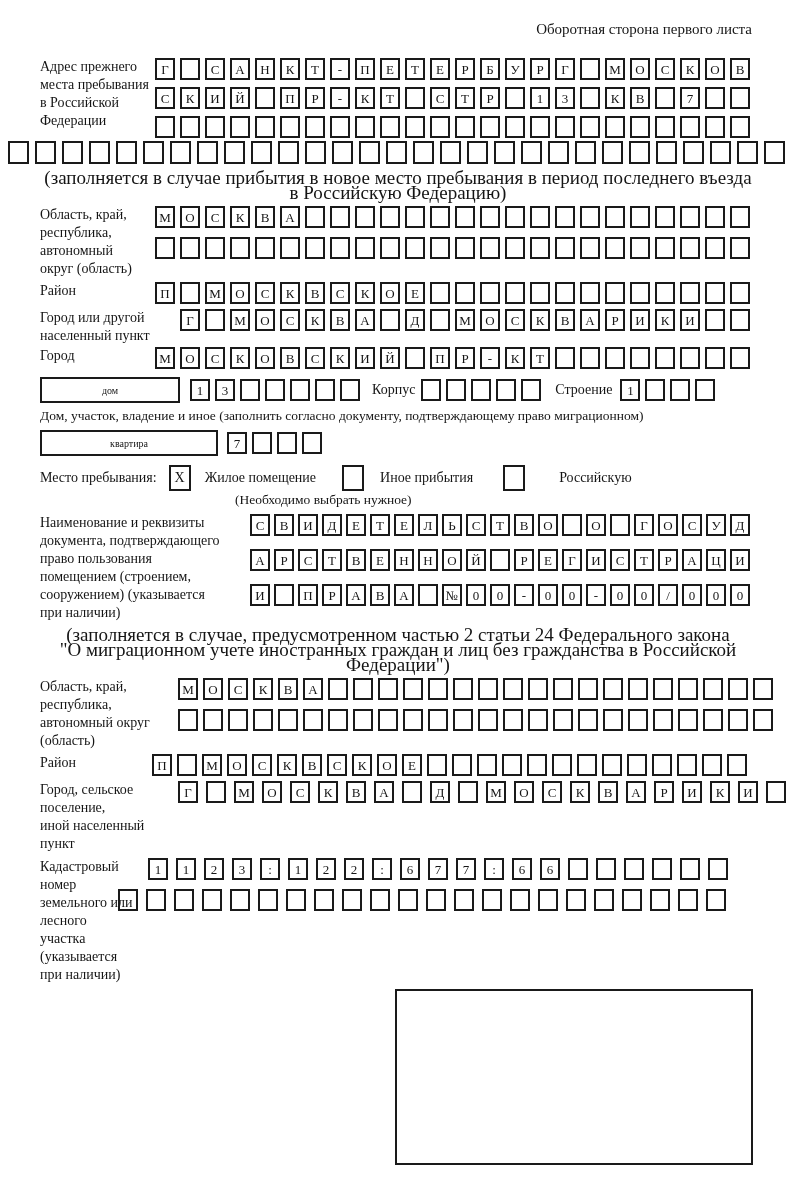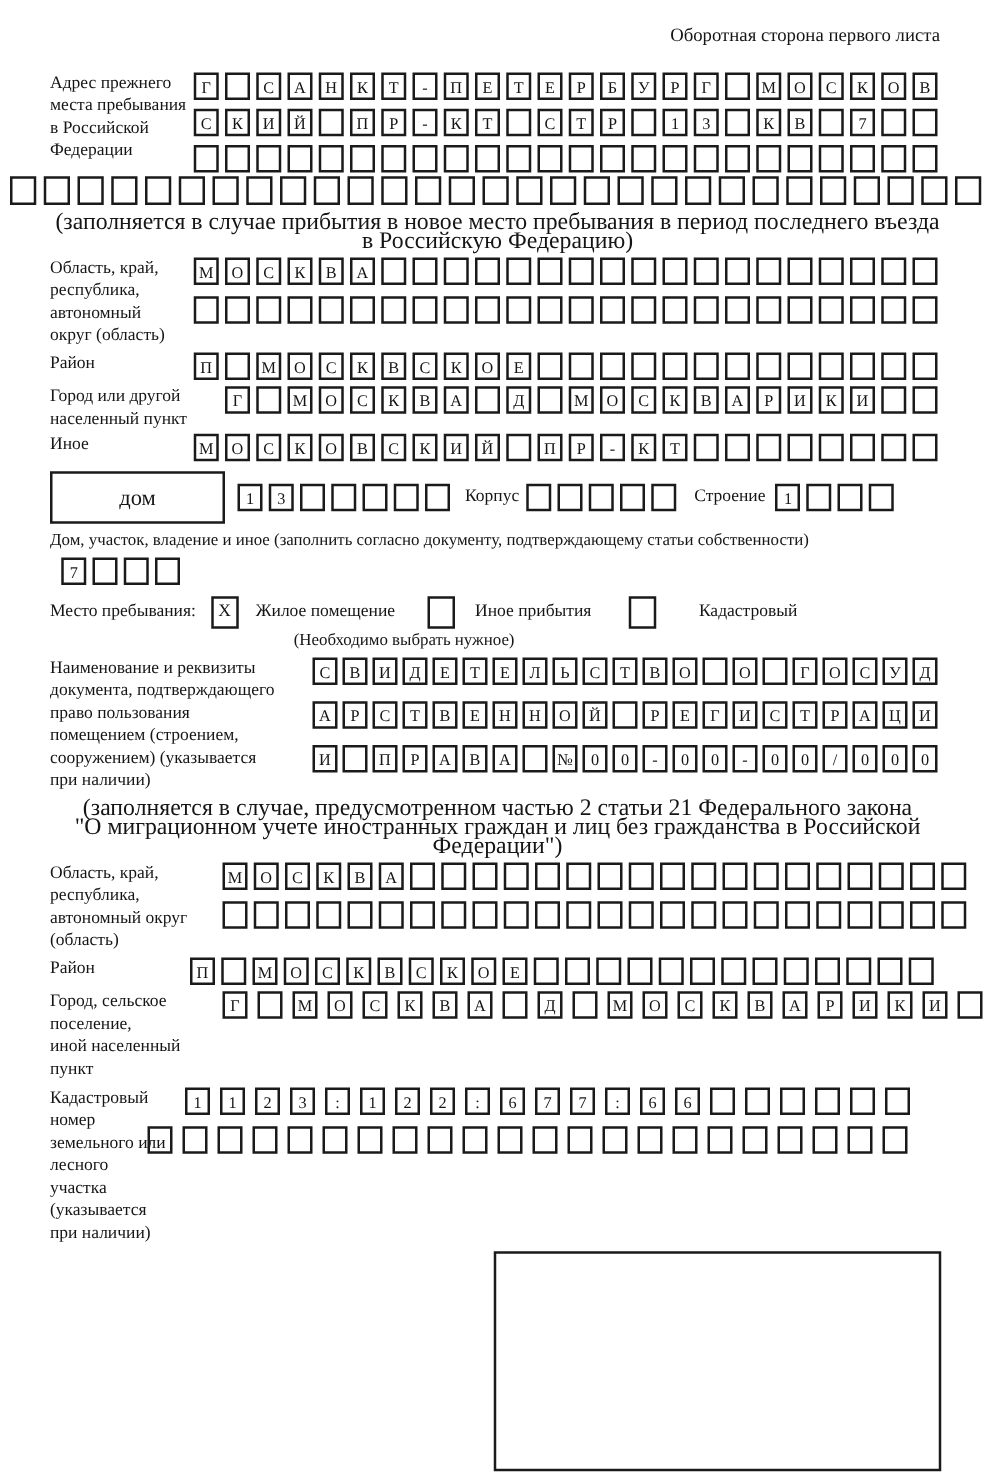--- a/index.html
+++ b/index.html
@@ -22,22 +22,22 @@
     display:flex; align-items:center; justify-content:center;
     font-size:13px; line-height:1;
   }
   .wide { column-gap:6px; margin-left:-32px; margin-top:3px; margin-bottom:0; }
   .wide .cell { width:21px; height:23px; }
   .g4 { column-gap:4px; }
   .g8 { column-gap:8px; }
   .note { font-size:19px; line-height:15px; text-align:center; }
   .sec-title { font-size:15px; font-weight:bold; text-align:center; line-height:18px; }
   .typebox {
-    border:2px solid #1a1a1a; height:42px; flex-shrink:0;
-    display:flex; align-items:center; justify-content:center; font-size:18px;
+    border:2px solid #1a1a1a; height:26px; flex-shrink:0;
+    display:flex; align-items:center; justify-content:center; font-size:10px;
   }
   .chk {
     width:22px; height:26px; flex-shrink:0;
     border:2px solid #1a1a1a;
     display:flex; align-items:center; justify-content:center; font-size:14px;
   }
   .caption { font-size:13.5px; line-height:15px; }
   .mb0 { margin-bottom:0; }
   .docrows .cellrow { margin-bottom:13px; }
   .stamp-box { width:358px; height:176px; border:2px solid #1a1a1a; margin-left:355px; }
@@ -285,21 +285,21 @@
         <span class="cell">Р</span>
         <span class="cell">И</span>
         <span class="cell">К</span>
         <span class="cell">И</span>
         <span class="cell"></span>
         <span class="cell"></span>
       </div>
   </div>
 
   <div class="flexrow" style="margin-top:2px">
-    <div class="lbl" style="width:115px">Иное</div>
+    <div class="lbl" style="width:115px">Город</div>
     <div class="cellrow last">
         <span class="cell">М</span>
         <span class="cell">О</span>
         <span class="cell">С</span>
         <span class="cell">К</span>
         <span class="cell">О</span>
         <span class="cell">В</span>
         <span class="cell">С</span>
         <span class="cell">К</span>
         <span class="cell">И</span>
@@ -341,39 +341,40 @@
         <span class="cell"></span>
       </div>
     <div class="inlbl" style="margin-left:14px">Строение</div>
     <div class="cellrow mb0" style="margin-left:8px">
         <span class="cell">1</span>
         <span class="cell"></span>
         <span class="cell"></span>
         <span class="cell"></span>
       </div>
   </div>
-  <div class="caption" style="margin-top:5px">Дом, участок, владение и иное (заполнить согласно документу, подтверждающему статьи собственности)</div>
+  <div class="caption" style="margin-top:5px">Дом, участок, владение и иное (заполнить согласно документу, подтверждающему право миграционном)</div>
 
   <div class="flexrow" style="margin-top:7px; align-items:center">
+    <div class="typebox" style="width:178px">квартира</div>
     <div class="cellrow mb0" style="margin-left:9px">
         <span class="cell">7</span>
         <span class="cell"></span>
         <span class="cell"></span>
         <span class="cell"></span>
       </div>
   </div>
 
   <div class="flexrow" style="margin-top:9px; align-items:flex-start">
     <div class="inlbl">Место пребывания:</div>
     <div class="chk" style="margin-left:12px">X</div>
     <div class="inlbl" style="margin-left:14px">Жилое помещение</div>
     <div class="chk" style="margin-left:26px"></div>
     <div class="inlbl" style="margin-left:16px">Иное прибытия</div>
     <div class="chk" style="margin-left:30px"></div>
-    <div class="inlbl" style="margin-left:34px">Кадастровый</div>
+    <div class="inlbl" style="margin-left:34px">Российскую</div>
   </div>
   <div class="note" style="margin-top:1px; text-align:left; margin-left:195px; font-size:13.5px">(Необходимо выбрать нужное)</div>
 
   <div class="flexrow" style="margin-top:7px">
     <div class="lbl" style="width:210px">Наименование и реквизиты
 документа, подтверждающего
 право пользования
 помещением (строением,
 сооружением) (указывается
 при наличии)</div>
@@ -443,21 +444,21 @@
           <span class="cell">0</span>
           <span class="cell">0</span>
           <span class="cell">/</span>
           <span class="cell">0</span>
           <span class="cell">0</span>
           <span class="cell">0</span>
         </div>
     </div>
   </div>
 
-  <div class="note" style="margin-top:5px">(заполняется в случае, предусмотренном частью 2 статьи 21 Федерального закона</div>
+  <div class="note" style="margin-top:5px">(заполняется в случае, предусмотренном частью 2 статьи 24 Федерального закона</div>
   <div class="note">"О миграционном учете иностранных граждан и лиц без гражданства в Российской Федерации")</div>
 
   <div class="flexrow" style="margin-top:6px">
     <div class="lbl" style="width:138px">Область, край,
 республика,
 автономный округ
 (область)</div>
     <div>
       <div class="cellrow" style="margin-bottom:9px">
           <span class="cell">М</span>

